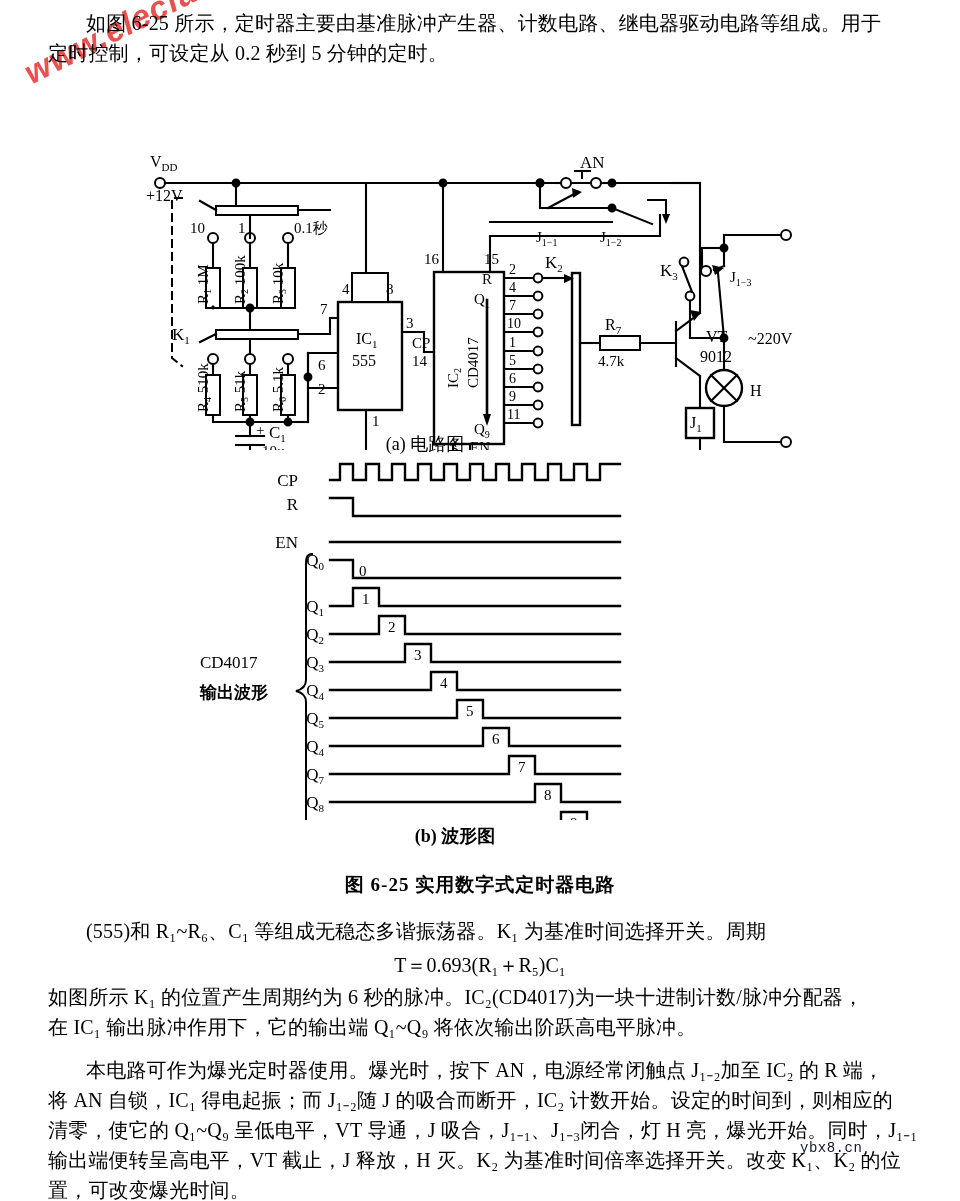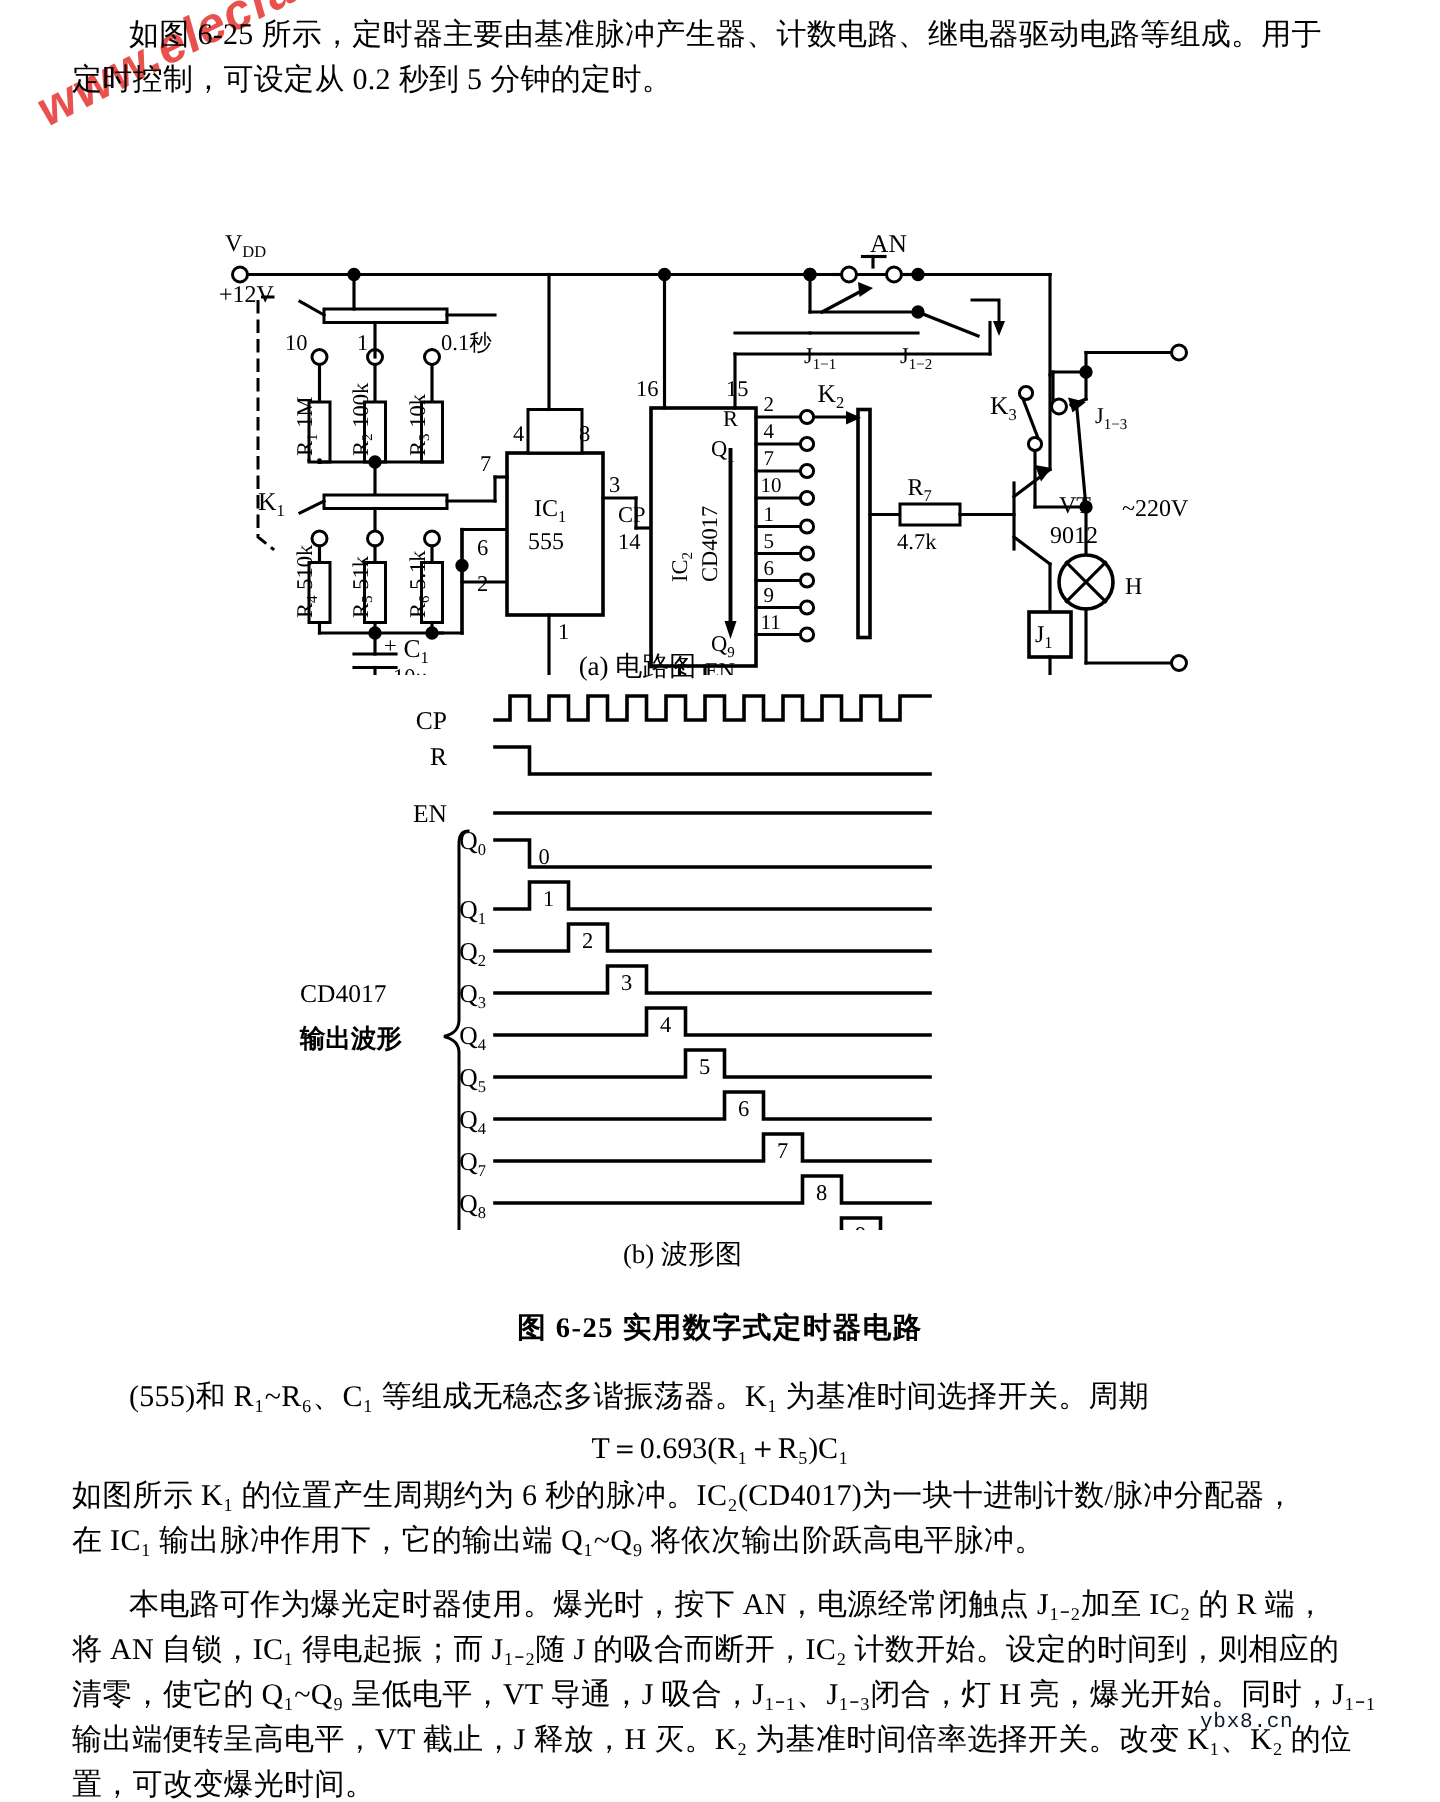--- a/index.html
+++ b/index.html
@@ -41,21 +41,21 @@
   }
   #para-mid2{left:48px;top:982px;width:872px;}
   #para-bot{left:48px;top:1055px;width:872px;}
 
   
   .cap{
     position:absolute;text-align:center;
     font-size:19px;font-weight:bold;
   }
   #cap-a{left:300px;top:432px;width:250px;font-weight:normal;font-size:18px;text-align:center;}
-  #cap-b{left:330px;top:824px;width:250px;font-weight:normal;font-size:18px;}
+  #cap-b{left:330px;top:824px;width:250px;font-weight:bold;font-size:18px;}
   #cap-fig{left:0;top:872px;width:960px;letter-spacing:1px;}
 
   
   #fig-circuit,#fig-wave{position:absolute;}
   #fig-circuit{left:0;top:70px;}
   #fig-wave{left:0;top:450px;}
   svg text{font-family:"Liberation Serif",serif;}
 </style>
 </head>
 <body>

